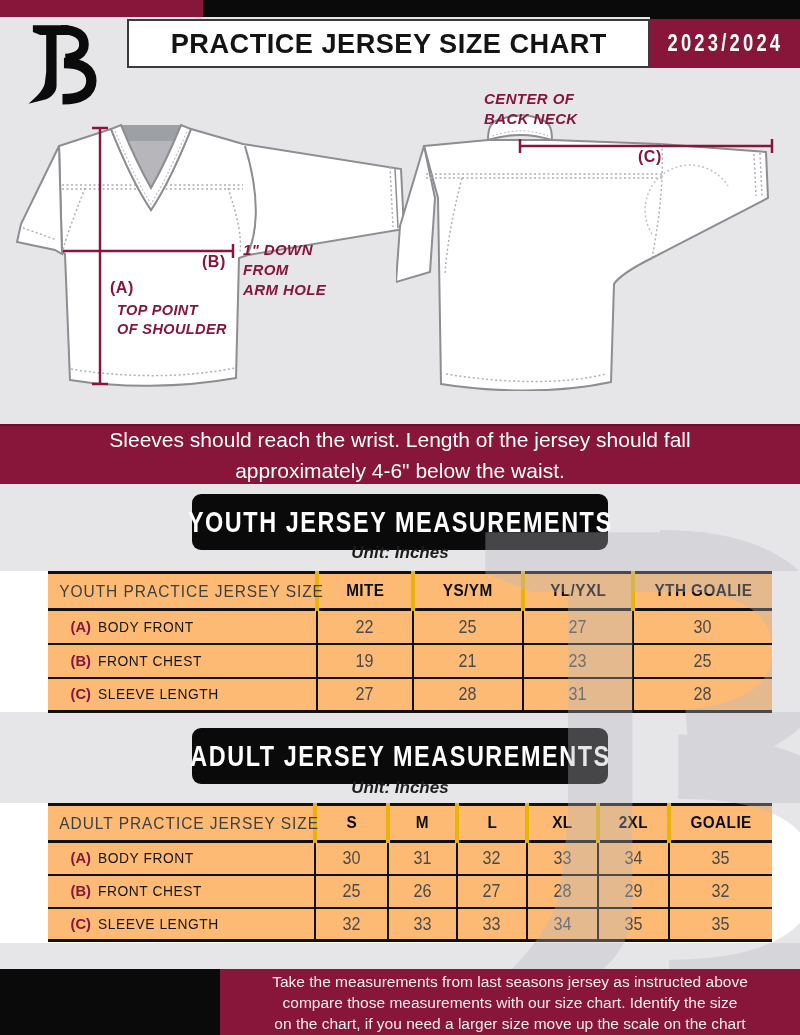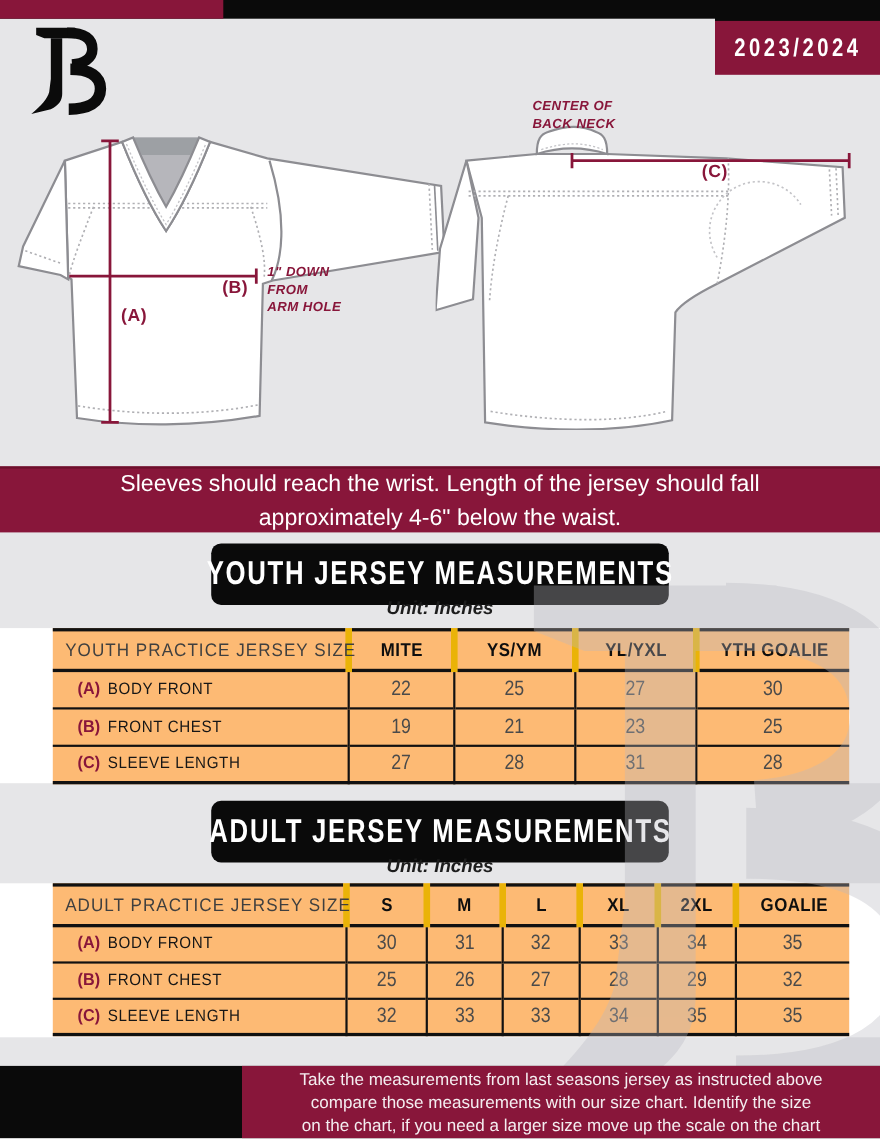--- a/index.html
+++ b/index.html
@@ -15,41 +15,41 @@
   .title-text{font-size:28px;font-weight:800;color:#141414;letter-spacing:.5px;white-space:nowrap;
               display:inline-block;transform:scaleX(.97);}
   .year-box{position:absolute;left:650px;top:19px;width:150px;height:49px;background:#88163a;
             display:flex;align-items:center;justify-content:center;}
   .year-text{font-size:23px;font-weight:700;color:#fff;letter-spacing:4px;white-space:nowrap;
              display:inline-block;transform:scaleX(.8);}
   .logo-header{position:absolute;left:24px;top:20px;color:#0b0b0b;}
 
   
   .mkey{position:absolute;font-weight:800;font-size:16px;color:#88163a;letter-spacing:.5px;}
-  .mnote{position:absolute;font-style:italic;font-weight:600;font-size:12px;color:#88163a;
+  .mnote{position:absolute;font-style:italic;font-weight:600;font-size:15px;color:#88163a;
          line-height:1.32;white-space:pre-line;letter-spacing:.4px;}
 
   
   .banner{position:absolute;left:0;top:424px;width:800px;height:58px;background:#88163a;
           border-top:2px solid #6c0f2b;display:flex;align-items:center;justify-content:center;}
   .banner-text{color:#ffffff;font-size:21px;line-height:1.5;text-align:center;white-space:pre-line;}
 
   
   .section-heading{position:absolute;left:192px;width:416px;height:56px;background:#0a0a0a;border-radius:9px;
                    display:flex;align-items:center;justify-content:center;}
   .section-heading span{color:#fff;font-size:30px;font-weight:700;letter-spacing:2px;white-space:nowrap;
                         display:inline-block;transform:scaleX(.78);}
   .unit{position:absolute;left:0;width:800px;text-align:center;font-style:italic;font-weight:700;
         font-size:17px;color:#1d1d1d;}
 
   
   .white-band{position:absolute;left:0;width:800px;background:#ffffff;}
   table.size-table{position:absolute;border-collapse:collapse;table-layout:fixed;background:#fdba74;}
   table.size-table th, table.size-table td{padding:0;text-align:center;vertical-align:middle;}
-  table.size-table th{border-left:6px solid #eab308;}
+  table.size-table th{border-left:4px solid #eab308;}
   table.size-table td{border-left:2px solid #111;}
   table.size-table th:first-child, table.size-table td:first-child{border-left:none;text-align:left;}
   table.size-table thead tr{border-top:3px solid #111;border-bottom:3px solid #111;}
   table.size-table tbody tr{border-bottom:2.5px solid #111;}
   table.size-table tbody tr:last-child{border-bottom:3px solid #111;}
   .rowhead{font-size:16.5px;color:#3f3f3f;letter-spacing:1px;font-weight:400;white-space:nowrap;
            display:inline-block;transform:scaleX(.94);transform-origin:left center;padding-left:12px;}
   .colhead{font-size:17px;color:#0e0e0e;font-weight:700;letter-spacing:.5px;white-space:nowrap;
            display:inline-block;transform:scaleX(.9);}
   .rl-wrap{padding-left:22px;white-space:nowrap;margin-top:31px;}
@@ -91,20 +91,23 @@
 
   <div class="topstrip">
     <div class="topstrip-maroon"></div>
   </div>
   <div class="black-notch"></div>
 
   <svg class="logo-header" width="74" height="86" viewBox="0 0 100 116">
     <use href="#blogo"></use>
   </svg>
 
+  <div class="title-box">
+    <span class="title-text">PRACTICE JERSEY SIZE CHART</span>
+  </div>
   <div class="year-box">
     <span class="year-text">2023/2024</span>
   </div>
 
   <svg class="jersey" style="left:15px;top:112px" width="395" height="285" viewBox="0 0 395 285">
 
     <path d="M47,140 L44,34 L96,17 C110,52 124,80 136,98 C148,80 162,52 176,17 L228,32 L386,57 L389,117 L233,143 L224,146 L221,266 C165,276 105,276 55,268 L50,142 Z" fill="#ffffff" stroke="#8d8d92" stroke-width="2"></path>
 
     <path d="M44,34 L6,112 L2,130 L40,138 L47,142 Z" fill="#ffffff" stroke="#8d8d92" stroke-width="2"></path>
     <path d="M8,116 L42,128" stroke="#b0b0b4" stroke-width="1.5" stroke-dasharray="2,2.5" fill="none"></path>
@@ -165,20 +168,22 @@
   </svg>
 
   <div class="mnote" style="left:484px;top:89px">CENTER OF
 BACK NECK</div>
   <div class="mkey" style="left:638px;top:148px">(C)</div>
   <div class="mnote" style="left:243px;top:240px">1" DOWN
 FROM
 ARM HOLE</div>
   <div class="mkey" style="left:202px;top:253px">(B)</div>
   <div class="mkey" style="left:110px;top:279px">(A)</div>
+  <div class="mnote" style="left:117px;top:301px;font-size:14.5px">TOP POINT
+OF SHOULDER</div>
 
   <div class="banner">
     <div class="banner-text">Sleeves should reach the wrist. Length of the jersey should fall
 approximately 4-6" below the waist.</div>
   </div>
 
   <div class="section-heading" style="top:494px">
     <span>YOUTH JERSEY MEASUREMENTS</span>
   </div>
   <div class="unit" style="top:543px">Unit: Inches</div>

